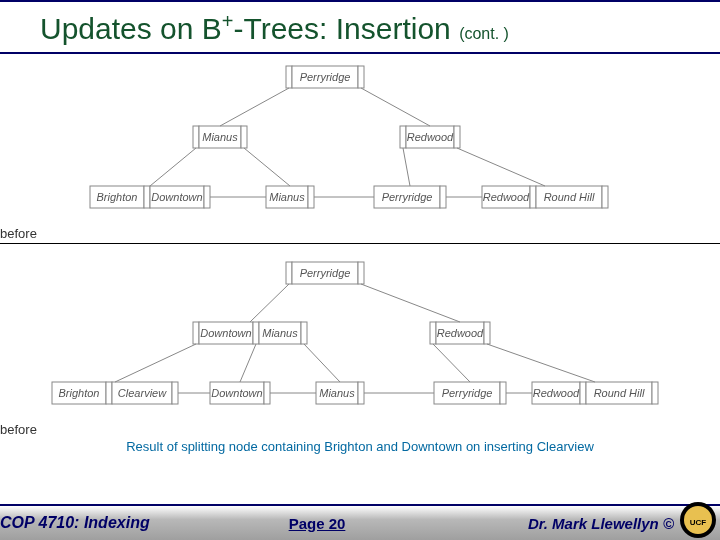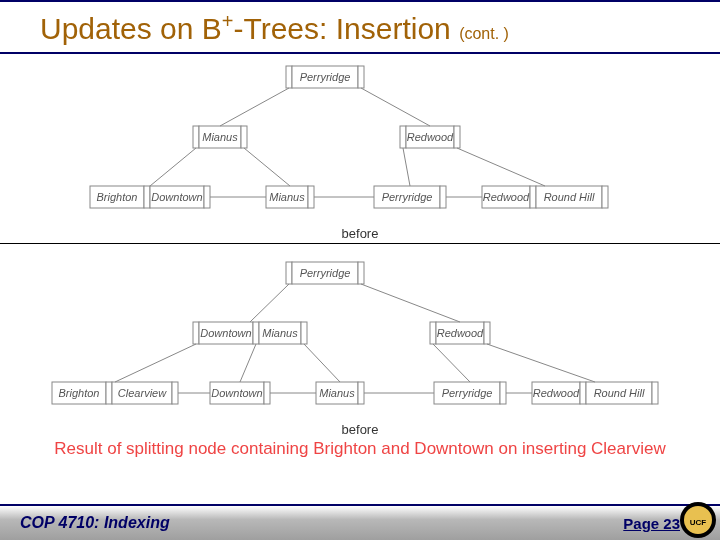--- a/index.html
+++ b/index.html
@@ -9,73 +9,72 @@
     height: 540px;
     font-family: Arial, sans-serif;
     background: #fff;
     position: relative;
     overflow: hidden;
   }
   .hr-top { height: 2px; background: #000066; width: 100%; }
   .title-area {
     padding: 8px 0 4px 40px;
     font-size: 30px;
-    color: #a16207;
+    color: #14532d;
     font-weight: normal;
   }
   .title-area sup { font-size: 20px; vertical-align: super; }
   .cont { font-size: 16px; }
   .hr-title { height: 2px; background: #000066; width: 100%; margin-top: 2px; }
 
   .tree-area {
     position: relative;
     height: 170px;
     width: 100%;
     font-style: italic;
   }
   .tree-area svg {
     position: absolute;
     top: 0; left: 0;
     width: 100%; height: 100%;
   }
   .caption {
-    text-align: center;
     font-size: 13px;
     color: #333;
     margin: 2px 0;
   }
   .divider {
     height: 1px;
     background: #000;
     width: 100%;
     margin: 2px 0 6px 0;
   }
   .result-text {
     text-align: center;
-    font-size: 17px;
-    color: #ef4444;
+    font-size: 13px;
+    color: #0369a1;
   }
 
   .footer {
     position: absolute;
     bottom: 0; left: 0;
     width: 100%;
     height: 36px;
     background: linear-gradient(to bottom, #ffffff 0%, #b8b8b8 40%, #9f9f9f 100%);
     border-top: 2px solid #000066;
     display: flex;
     align-items: center;
   }
   .footer .left {
     flex: 1;
     font-size: 16px;
     font-weight: bold;
     font-style: italic;
     color: #000066;
-    padding-left: 20px;
+    padding-left: 0;
   }
   .footer .mid {
     flex: 0 0 auto;
     font-size: 15px;
     font-weight: bold;
     color: #000066;
     text-decoration: underline;
     padding-right: 40px;
   }
   .footer .right {
@@ -207,19 +206,20 @@
       <line x1="364" y1="143" x2="434" y2="143" class="ln"></line>
       <line x1="506" y1="143" x2="532" y2="143" class="ln"></line>
     </svg>
 </div>
 <div class="caption">before</div>
 
 <div class="result-text">Result of splitting node containing Brighton and Downtown on inserting Clearview</div>
 
 <div class="footer">
   <div class="left">COP 4710: Indexing</div>
-  <div class="mid">Page 23</div>
+  <div class="mid">Page 20</div>
+  <div class="right">Dr. Mark Llewellyn ©</div>
   <svg class="logo" viewBox="0 0 40 40">
     <circle cx="20" cy="20" r="18" fill="#000"></circle>
     <circle cx="20" cy="20" r="14" fill="#e8c050"></circle>
     <text x="20" y="25" text-anchor="middle" font-size="8" font-weight="bold" fill="#000">UCF</text>
   </svg>
 </div>
 
 </body></html>

